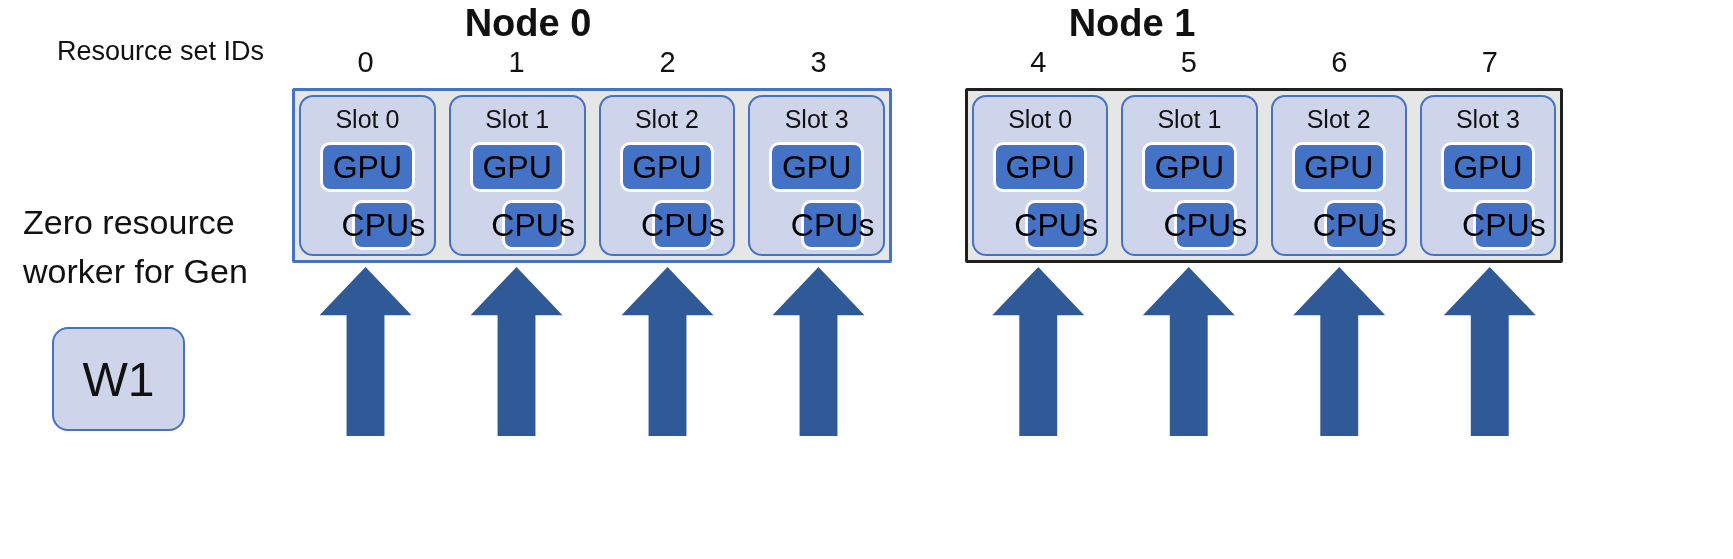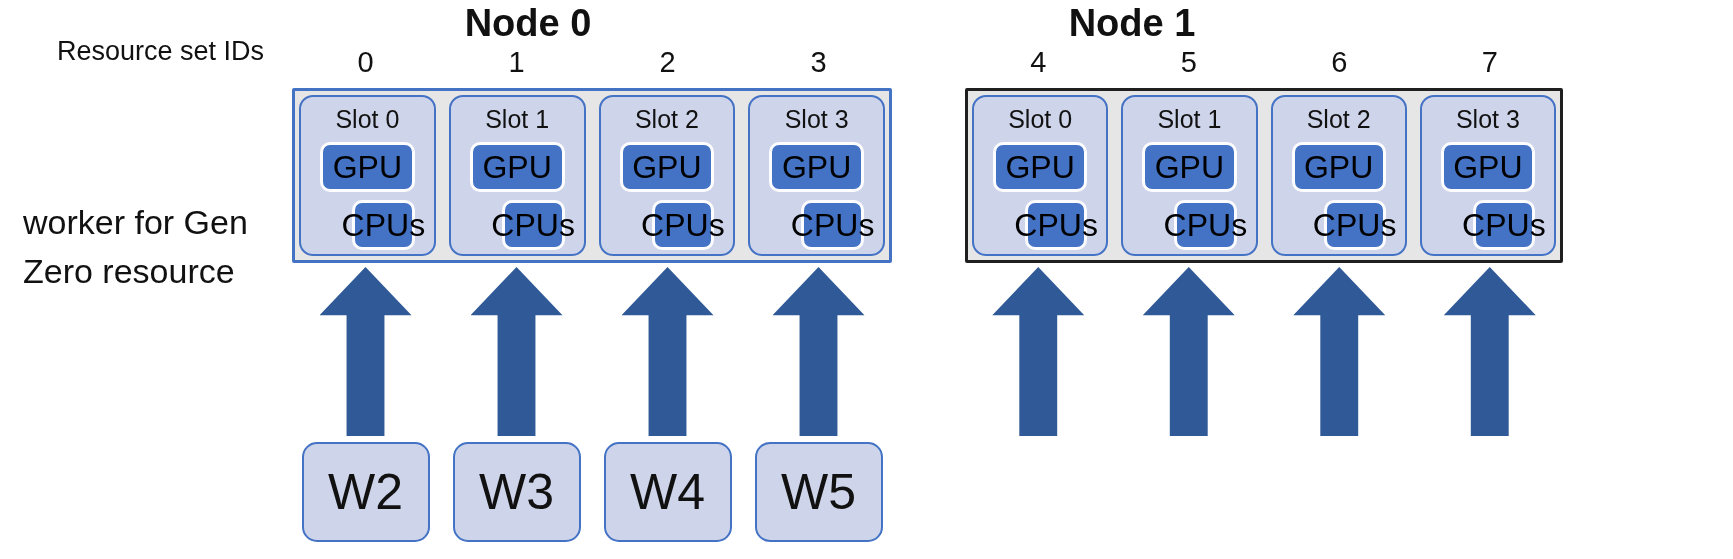--- a/index.html
+++ b/index.html
@@ -67,23 +67,24 @@
 </head>
 <body>
 
 <div class="canvas">
 
   <div class="node-title t0">Node 0</div>
   <div class="node-title t1">Node 1</div>
 
   <div class="row-label">Resource set IDs</div>
   <div class="annotation">
+    <div>Zero resource</div>
     <div>worker for Gen</div>
-    <div>Zero resource</div>
   </div>
+  <div class="worker w1">W1</div>
 
   <div class="node-col n0">
     <div class="ids-row">
       <div class="id-cell">0</div>
       <div class="id-cell">1</div>
       <div class="id-cell">2</div>
       <div class="id-cell">3</div>
     </div>
 
     <div class="node-box">
@@ -117,34 +118,20 @@
           <div class="arrow"></div>
         </div>
       <div class="arrow-cell">
           <div class="arrow"></div>
         </div>
       <div class="arrow-cell">
           <div class="arrow"></div>
         </div>
     </div>
 
-    <div class="workers-row">
-      <div class="worker-cell">
-          <div class="worker">W2</div>
-        </div>
-      <div class="worker-cell">
-          <div class="worker">W3</div>
-        </div>
-      <div class="worker-cell">
-          <div class="worker">W4</div>
-        </div>
-      <div class="worker-cell">
-          <div class="worker">W5</div>
-        </div>
-    </div>
   </div>
 
   <div class="node-col n1">
     <div class="ids-row">
       <div class="id-cell">4</div>
       <div class="id-cell">5</div>
       <div class="id-cell">6</div>
       <div class="id-cell">7</div>
     </div>
 

